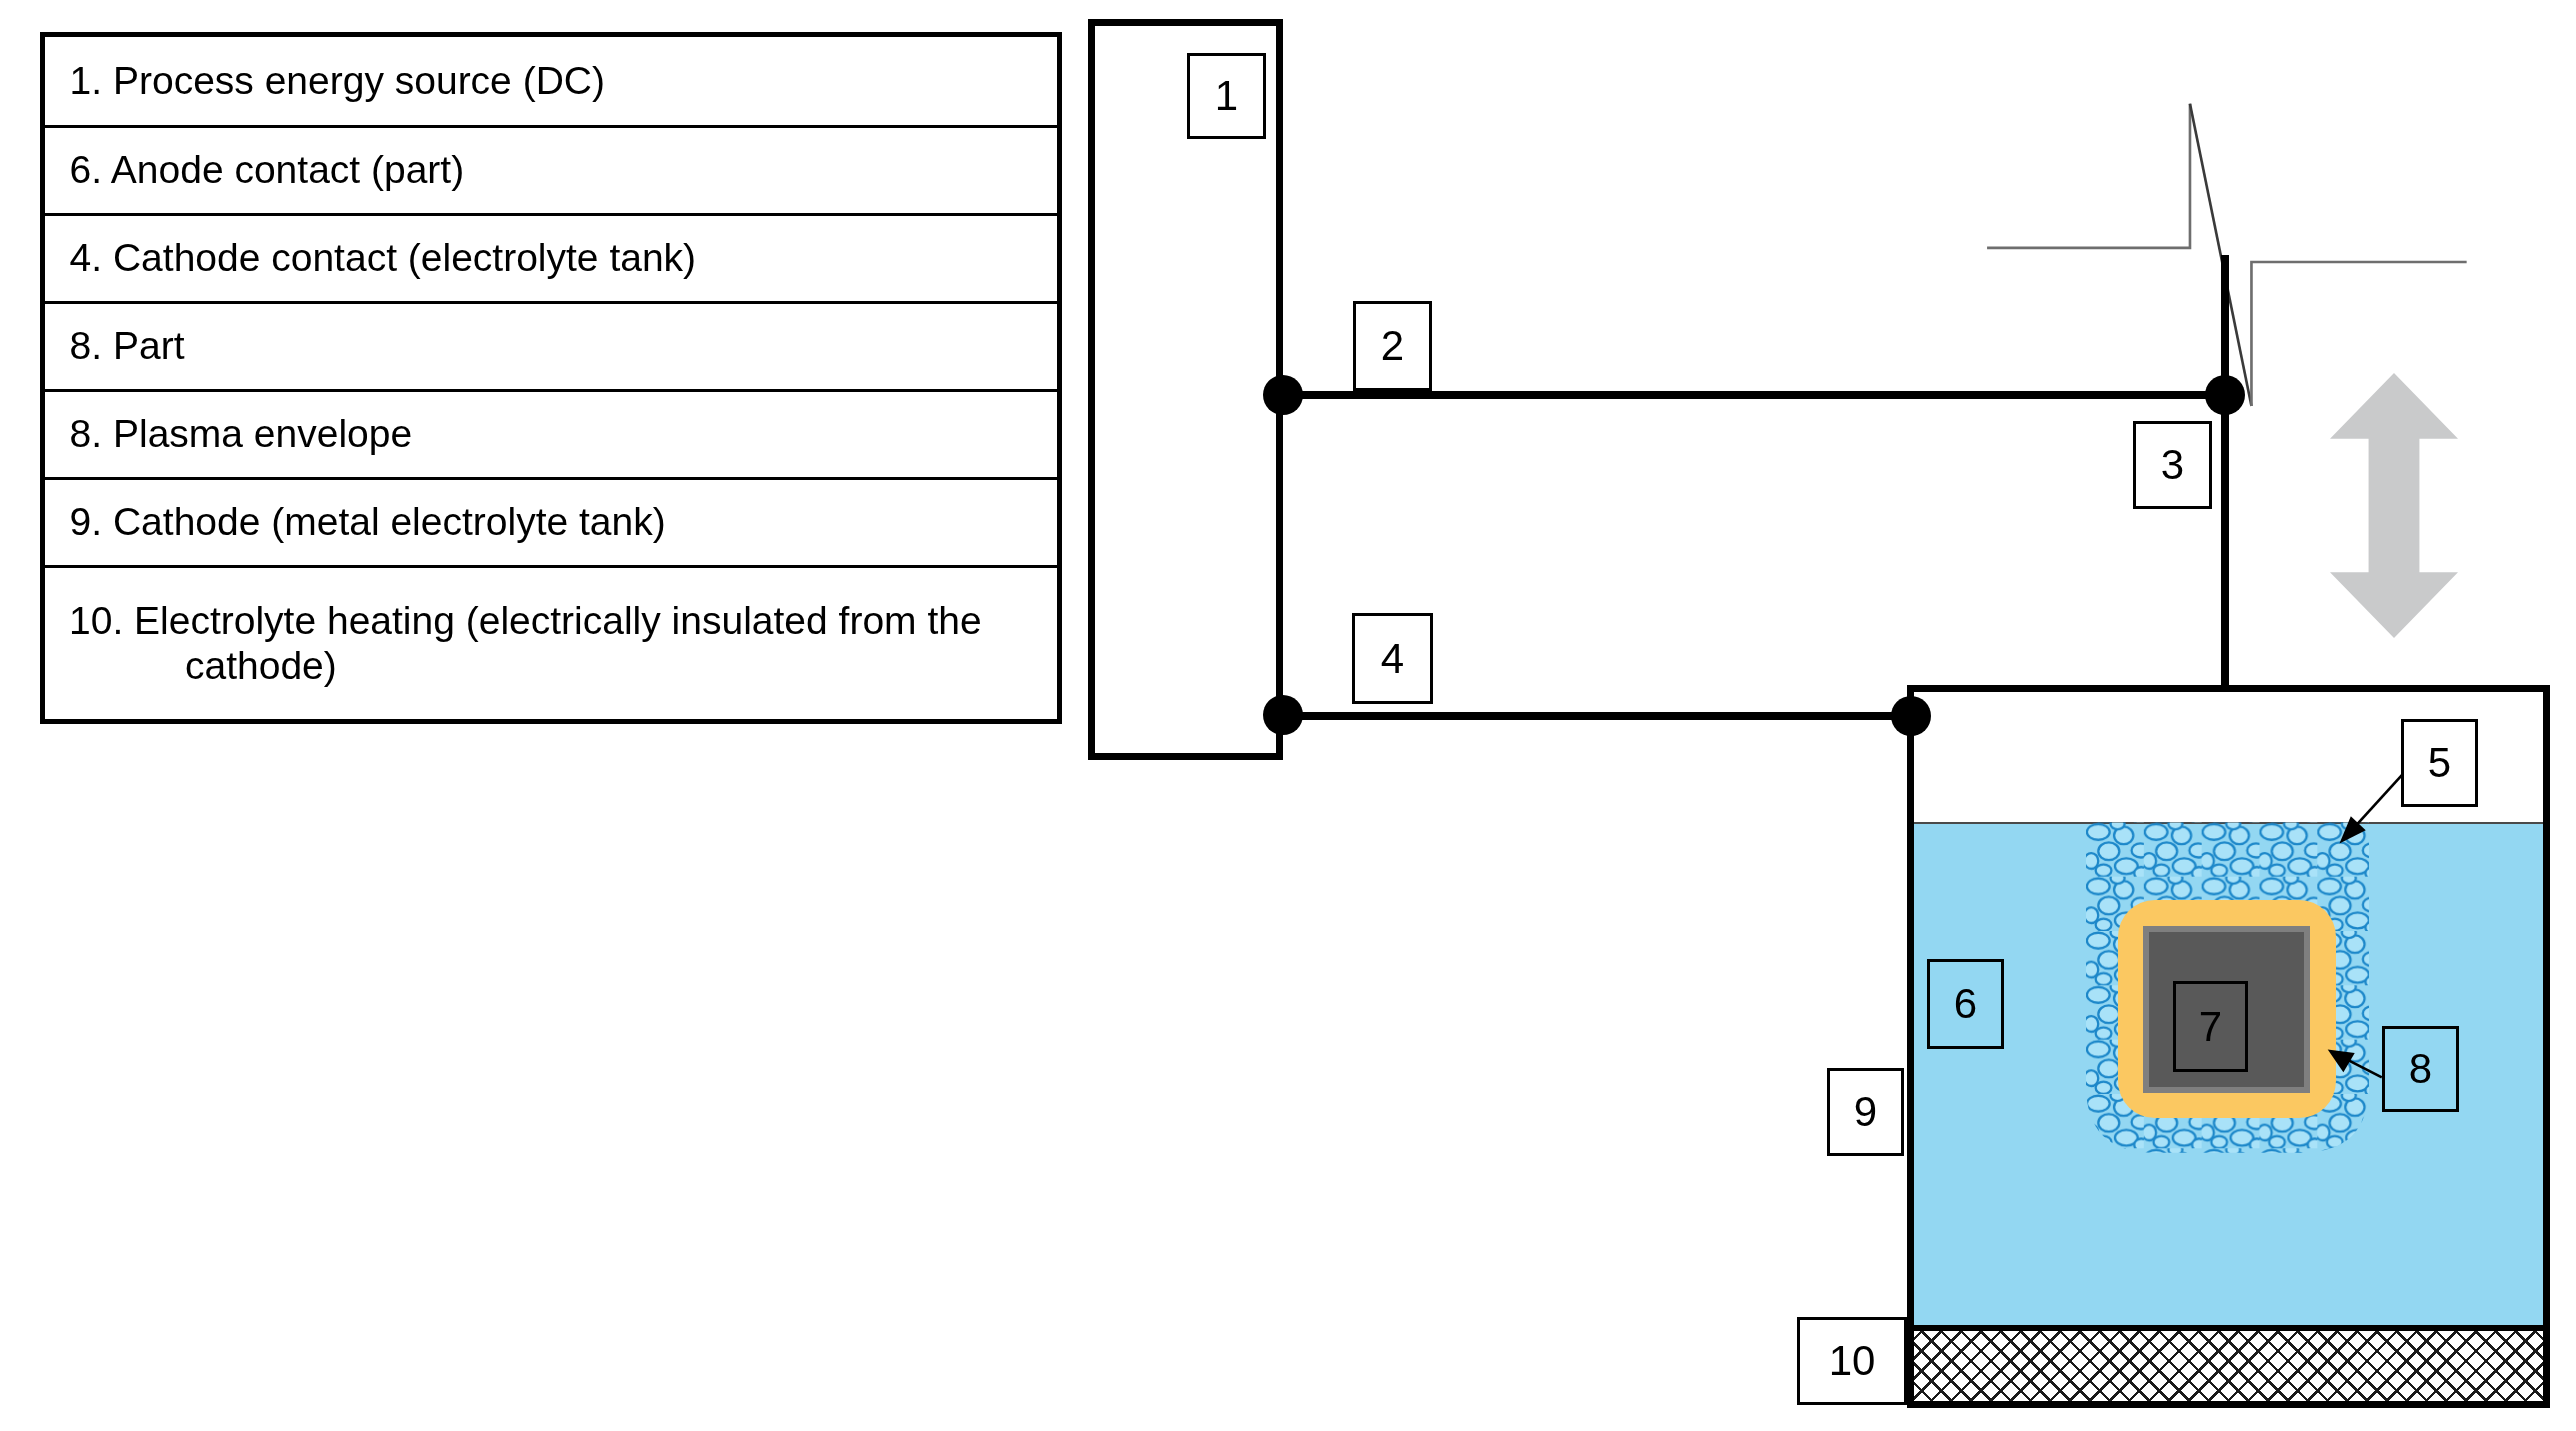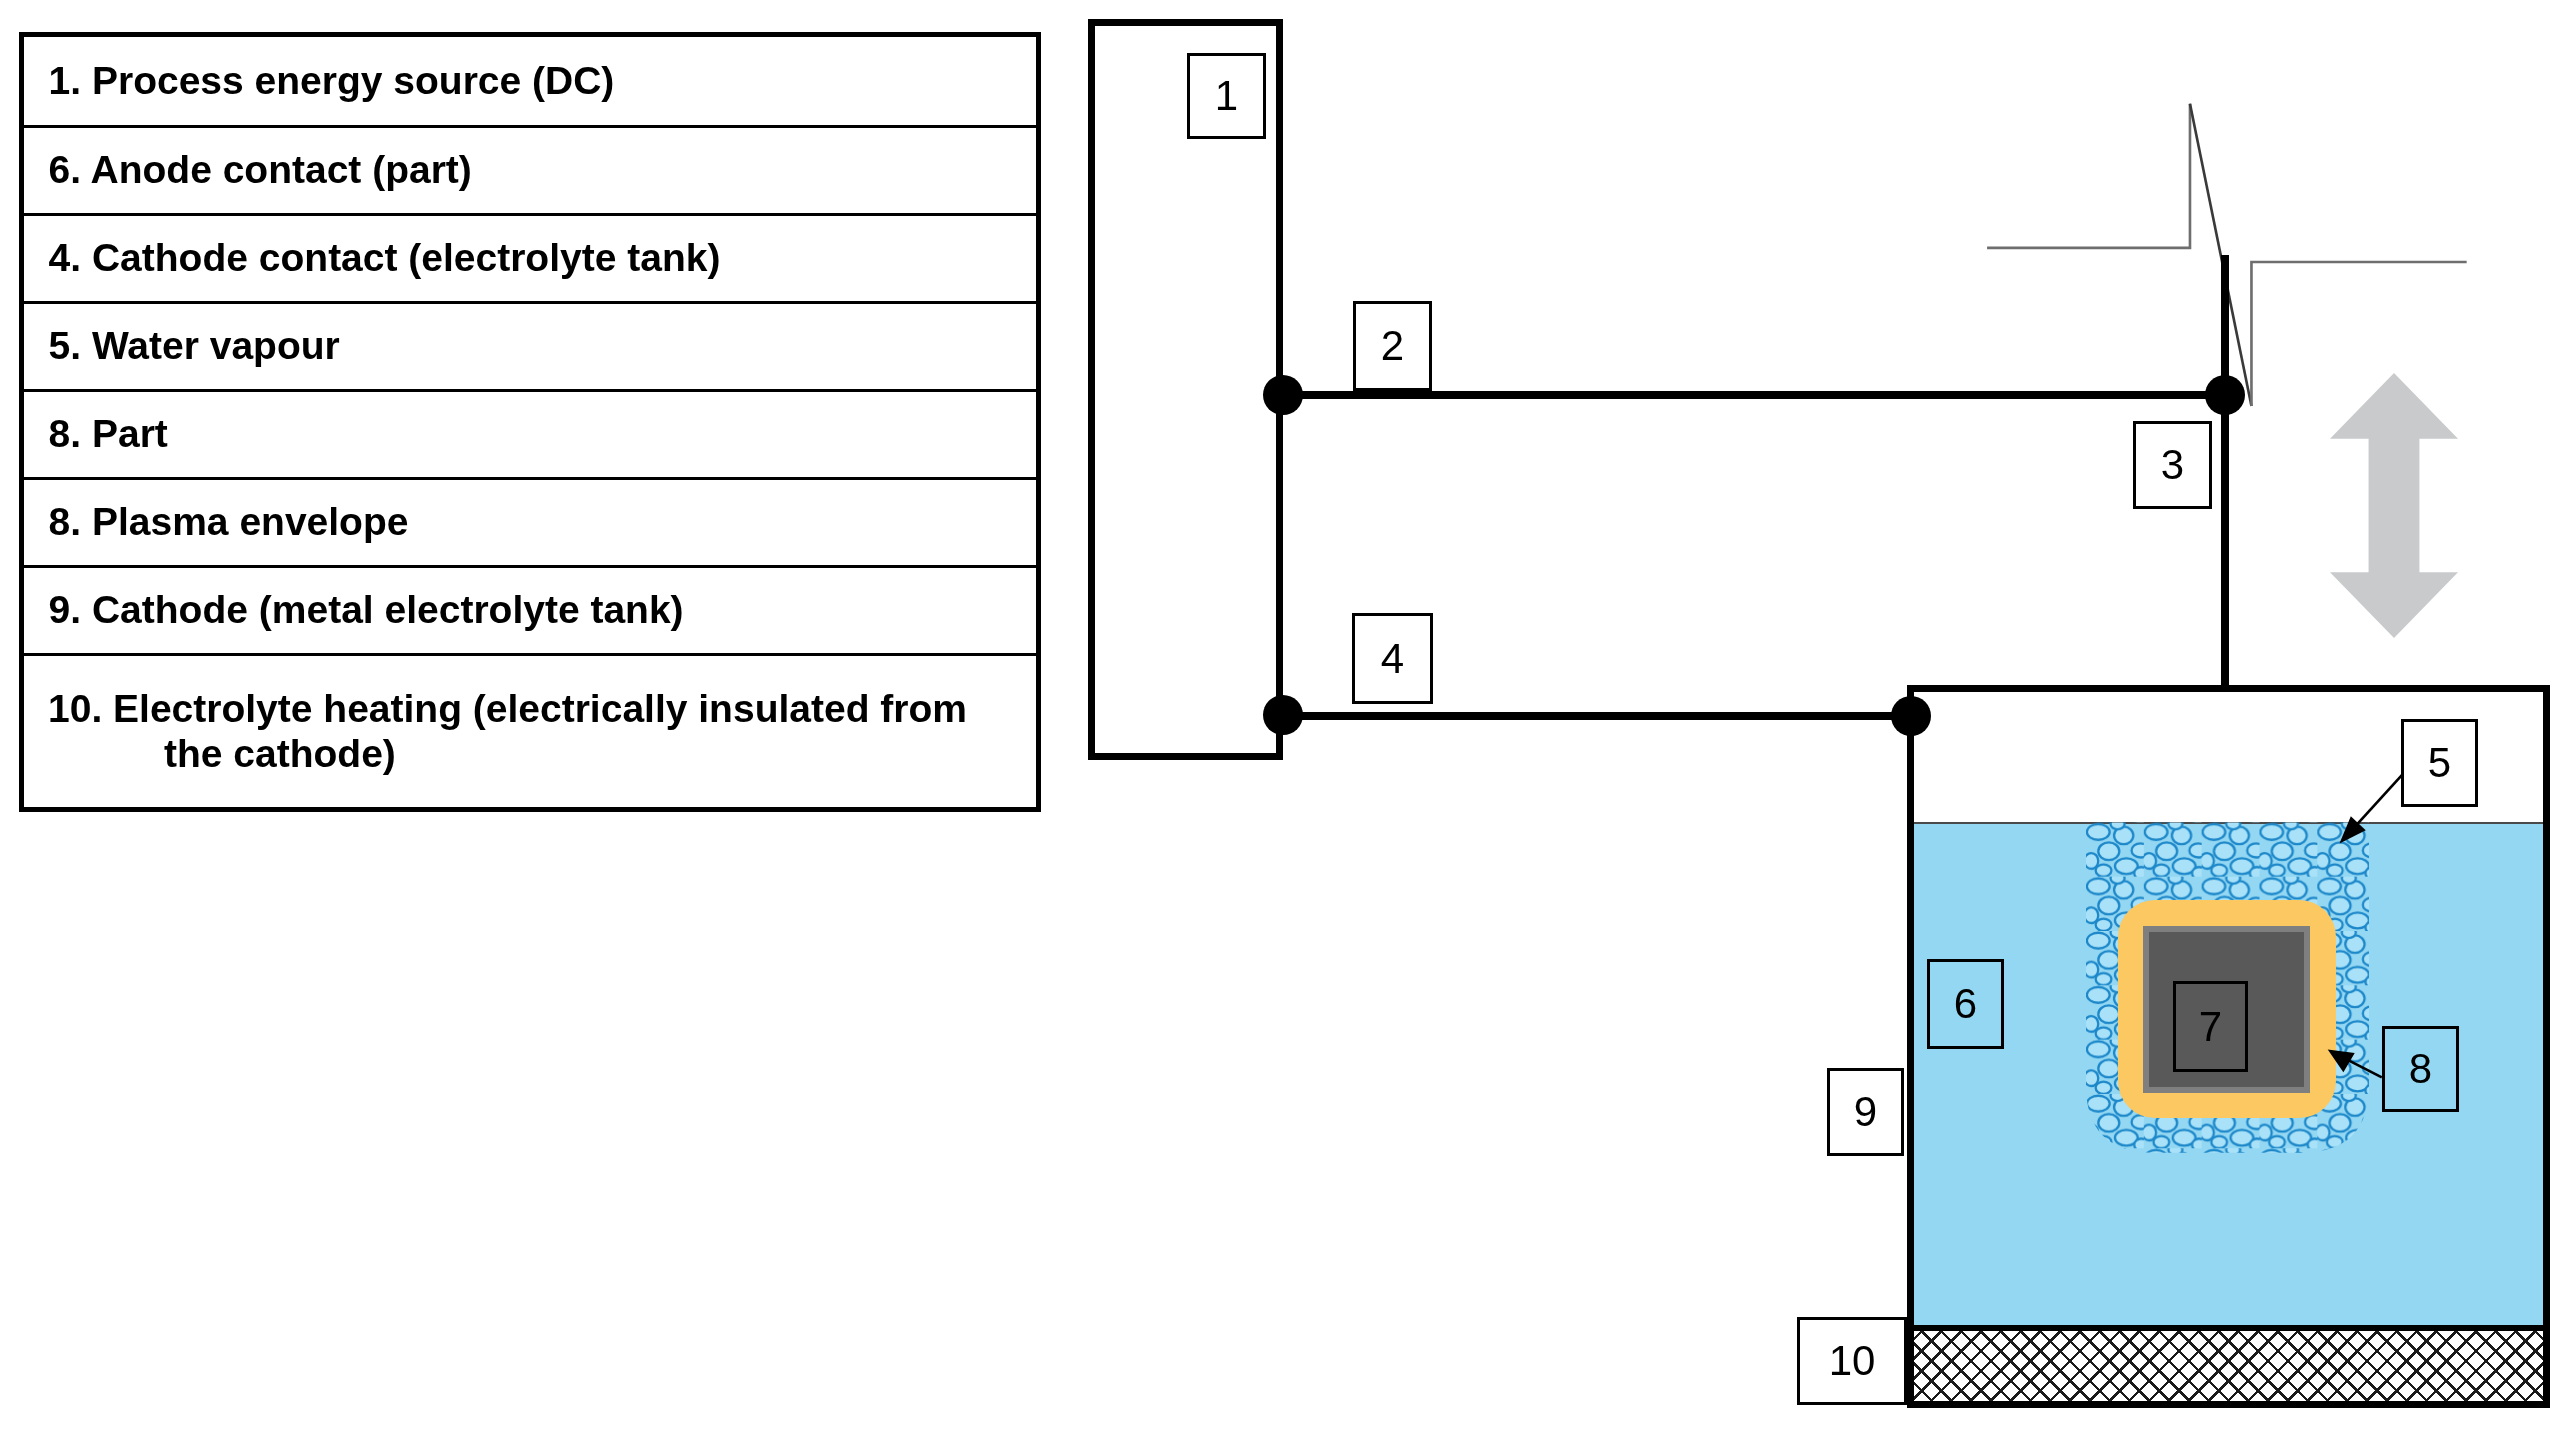--- a/index.html
+++ b/index.html
@@ -5,22 +5,22 @@
   * { margin:0; padding:0; box-sizing:border-box; }
   html,body { background:#ffffff; }
   body {
     font-family:"Liberation Sans", sans-serif;
     width:2576px; height:1432px; position:relative; overflow:hidden;
   }
   #canvas { position:absolute; left:0; top:0; width:2576px; height:1432px; background:#fff; }
 
   
   .legend {
-    position:absolute; left:19px; top:32px; width:1022px;
-    border:5.3px solid #000; background:#fff;font-weight:bold;
+    position:absolute; left:40px; top:32px; width:1022px;
+    border:5.3px solid #000; background:#fff;
   }
   .legend-row {
     display:flex; align-items:center;
     height:88px; padding-left:24.6px;
     border-top:3.5px solid #000;
     font-size:39px; color:#000; line-height:1.15;
   }
   .legend-row:first-child { border-top:none; }
   .legend-row.tall {
     height:154px;
@@ -83,23 +83,20 @@
 
   <div class="legend">
     <div class="legend-row">
         <span>1. Process energy source (DC)</span>
       </div>
     <div class="legend-row">
         <span>6. Anode contact (part)</span>
       </div>
     <div class="legend-row">
         <span>4. Cathode contact (electrolyte tank)</span>
-      </div>
-    <div class="legend-row">
-        <span>5. Water vapour</span>
       </div>
     <div class="legend-row">
         <span>8. Part</span>
       </div>
     <div class="legend-row">
         <span>8. Plasma envelope</span>
       </div>
     <div class="legend-row">
         <span>9. Cathode (metal electrolyte tank)</span>
       </div>

